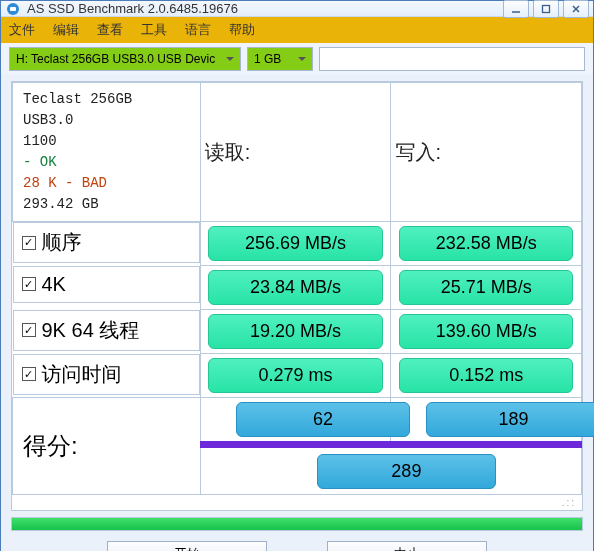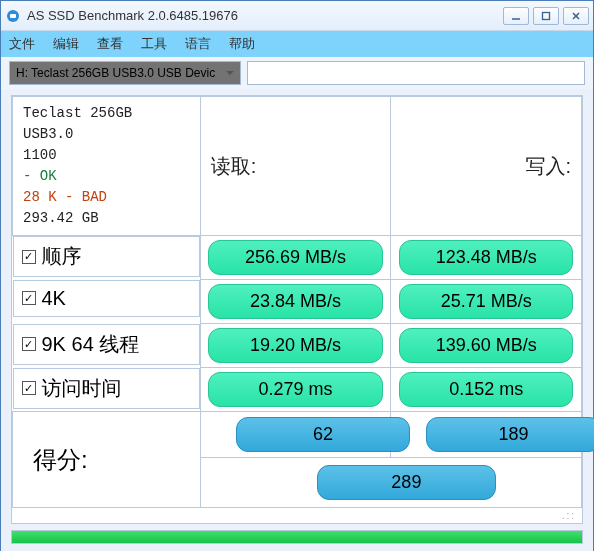--- a/index.html
+++ b/index.html
@@ -1,47 +1,47 @@
 <!DOCTYPE html>
 <html><head>
 <meta charset="utf-8">
 <style>
   * { box-sizing: border-box; margin: 0; padding: 0; }
   body { font-family: "Microsoft YaHei", "SimSun", Tahoma, sans-serif; font-size: 13px; background: #fff; }
   .window { width: 594px; border: 1px solid #4a7db8; background: #eaf1fb; position: relative; }
-  .titlebar { height: 30px; background: linear-gradient(#f4f8fe,#e3eefb); display: flex; align-items: center; padding: 0 4px; border-bottom: 1px solid #c9d8ea; }
+  .titlebar { height: 16px; background: linear-gradient(#f4f8fe,#e3eefb); display: flex; align-items: center; padding: 0 4px; border-bottom: 1px solid #c9d8ea; }
   .titlebar .icon { width: 16px; height: 16px; margin-right: 6px; display: inline-flex; align-items: center; justify-content: center; }
   .titlebar .title { flex: 1; color: #333; font-size: 13px; }
   .winbtns { display: flex; gap: 4px; }
   .winbtn { width: 26px; height: 18px; border: 1px solid #9fb8d9; background: linear-gradient(#fdfefe,#e6effa); border-radius: 2px; display: flex; align-items: center; justify-content: center; font-size: 10px; color: #3b5e8f; cursor: pointer; }
-  .menubar { height: 26px; display: flex; align-items: center; padding: 0 8px; gap: 18px; background: #7dd3fc; color: #333; font-size: 13px; }
+  .menubar { height: 26px; display: flex; align-items: center; padding: 0 8px; gap: 18px; background: #eab308; color: #333; font-size: 13px; }
   .menuitem { cursor: pointer; }
   .toolbar { display: flex; align-items: center; padding: 4px 8px; gap: 6px; background: #eff4fc; }
-  .select { height: 24px; border: 1px solid #a7b9d2; background: #737373; padding: 0 18px 0 6px; font-size: 12px; position: relative; display: flex; align-items: center; }
+  .select { height: 24px; border: 1px solid #a7b9d2; background: #84cc16; padding: 0 18px 0 6px; font-size: 12px; position: relative; display: flex; align-items: center; }
   .select.device { width: 232px; }
   .select.size { width: 66px; }
   .select::after { content: ""; position: absolute; right: 6px; top: 9px; border: 4px solid transparent; border-top-color: #555; }
   .textbox { flex: 1; height: 24px; border: 1px solid #a7b9d2; background: #fff; }
   .content { margin: 6px 10px 6px 10px; border: 1px solid #b9c9de; background: #fff; }
   table { border-collapse: collapse; width: 100%; }
   td { border: 1px solid #b9c9de; padding: 0; vertical-align: middle; }
   .info-cell { padding: 6px 10px; font-size: 14px; line-height: 1.5; }
   .info-cell .l1 { color: #222; }
   .info-cell .ok { color: #15803d; }
   .info-cell .bad { color: #c2410c; }
-  .hdr { font-size: 20px; padding: 6px 10px; color: #222; }
+  .hdr { font-size: 20px; padding: 6px 4px; color: #222; }
   .rowlabel { font-size: 20px; padding: 6px 8px; display: flex; align-items: center; gap: 6px; }
   .chk { width: 14px; height: 14px; border: 1px solid #555; display: inline-flex; align-items: center; justify-content: center; font-size: 11px; line-height: 1; background: #fff; }
-  .score-label { font-size: 24px; padding: 8px 20px; }
+  .score-label { font-size: 24px; padding: 8px 10px; }
   .val-cell { padding: 4px; text-align: center; }
-  .pill { display: inline-block; width: 96%; padding: 6px 0; border-radius: 12px; font-size: 18px; }
+  .pill { display: inline-block; width: 96%; padding: 6px 0; border-radius: 6px; font-size: 18px; }
   .pill.green { background: linear-gradient(#4ff0bf,#28e3a6); border: 1px solid #27c697; }
   .pill.blue { background: linear-gradient(#5cc1e8,#32a8db); border: 1px solid #2a8fc2; margin-left: 31px; }
   .score-row td { height: 46px; }
-  .total-row td { border-top: 1px solid #6d28d9; text-align: center; height: 50px; }
+  .total-row td { border-top: 7px solid #6d28d9; text-align: center; height: 50px; }
   .grip { text-align: right; padding: 2px 6px; color: #aaa; letter-spacing: 2px; font-size: 10px; }
   .progress { height: 14px; margin: 4px 10px; border: 1px solid #b9c9de; background: linear-gradient(#e8f0fb,#dce8f8); position: relative; }
   .progress .bar { position: absolute; left: 0; top: 0; bottom: 0; background: linear-gradient(#3fe06a,#17c24c); }
   .btnrow { display: flex; justify-content: center; gap: 60px; padding: 6px 10px 10px; }
   .btn { width: 160px; height: 26px; border: 1px solid #9fb1c9; background: linear-gradient(#fdfdfe,#e5ecf6); font-size: 13px; cursor: pointer; }
   .watermark { position: absolute; right: 6px; bottom: 4px; color: #999; font-size: 11px; pointer-events: none; }
 </style>
 </head>
 <body>
 
@@ -81,44 +81,47 @@
     <span class="menuitem">查看</span>
     <span class="menuitem">工具</span>
     <span class="menuitem">语言</span>
     <span class="menuitem">帮助</span>
   </div>
 
   <div class="toolbar">
     <div class="select device">
         <span>H: Teclast 256GB USB3.0 USB Devic</span>
       </div>
+    <div class="select size">
+        <span>1 GB</span>
+      </div>
     <div class="textbox"></div>
   </div>
 
   <div class="content">
     <table>
       <tbody>
           <tr>
         <td class="info-cell" style="width:33%;font-family:Liberation Mono, monospace;">
           <div class="l1">Teclast 256GB USB3.0</div>
           <div class="l1">1100</div>
           <div class="ok">- OK</div>
           <div class="bad">28 K - BAD</div>
           <div class="l1">293.42 GB</div>
         </td>
         <td class="hdr" style="width:33.5%;">读取:</td>
-        <td class="hdr" style="width:33.5%;text-align:right;">写入:</td>
+        <td class="hdr" style="width:33.5%;">写入:</td>
       </tr>
       <tr>
         <td class="rowlabel">
               <span class="chk">✓</span>
               <span>顺序</span>
             </td>
         <td class="val-cell"><span class="pill green">256.69 MB/s</span></td>
-        <td class="val-cell"><span class="pill green">123.48 MB/s</span></td>
+        <td class="val-cell"><span class="pill green">232.58 MB/s</span></td>
       </tr>
       <tr>
         <td class="rowlabel">
               <span class="chk">✓</span>
               <span>4K</span>
             </td>
         <td class="val-cell"><span class="pill green">23.84 MB/s</span></td>
         <td class="val-cell"><span class="pill green">25.71 MB/s</span></td>
       </tr>
       <tr>

